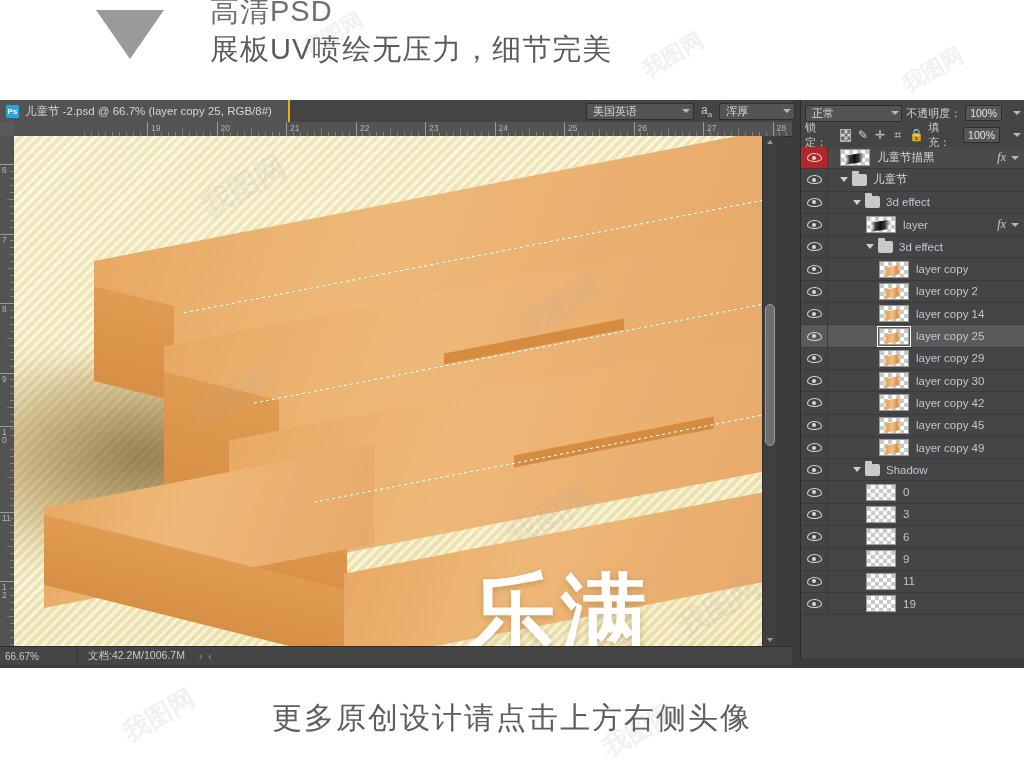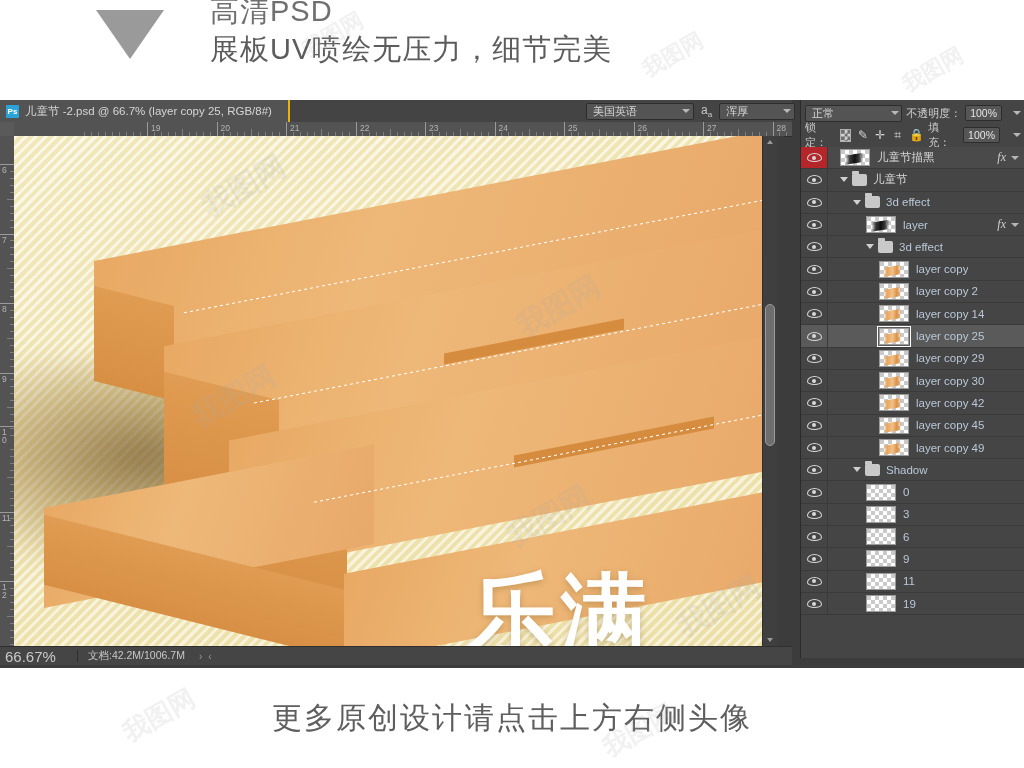--- a/index.html
+++ b/index.html
@@ -95,21 +95,21 @@
 
   
   .vscroll{position:absolute;left:762px;top:36px;width:14px;height:510px;background:#3f3f3f;border-left:1px solid #2f2f2f;}
   .vscroll .thumb{position:absolute;left:2px;top:168px;width:10px;height:142px;background:#6e6e6e;border-radius:5px;}
   .vscroll .ar{position:absolute;left:4px;width:0;height:0;border-left:3px solid transparent;border-right:3px solid transparent;}
   .vscroll .ar.up{top:4px;border-bottom:4px solid #9a9a9a;}
   .vscroll .ar.dn{bottom:4px;border-top:4px solid #9a9a9a;}
 
   
   .statusbar{position:absolute;left:0;top:546px;width:792px;height:18px;background:#454545;border-top:1px solid #2f2f2f;display:flex;align-items:center;}
-  .st-zoom{color:#c9c9c9;font-size:15px;padding-left:5px;width:72px;}
+  .st-zoom{color:#c9c9c9;font-size:10px;padding-left:5px;width:72px;}
   .st-sep{width:1px;height:12px;background:#2f2f2f;}
   .st-doc{color:#c9c9c9;font-size:10.5px;padding-left:10px;}
   .st-ar{color:#9a9a9a;font-size:10px;padding-left:14px;}
 
   
   .panel{position:absolute;left:800px;top:0;width:224px;height:558px;background:#454545;border-left:1px solid #2b2b2b;}
   .panel-blend{position:absolute;left:0;top:3px;width:224px;height:20px;display:flex;align-items:center;gap:4px;padding:0 4px;box-sizing:border-box;}
   .blend-combo{flex:1;height:17px;background:#545454;border:1px solid #2d2d2d;border-radius:2px;display:flex;align-items:center;padding:0 2px 0 6px;box-sizing:border-box;max-width:103px;}
   .blend-combo span{color:#d8d8d8;font-size:11px;}
   .op-label{color:#d0d0d0;font-size:11px;white-space:nowrap;}

